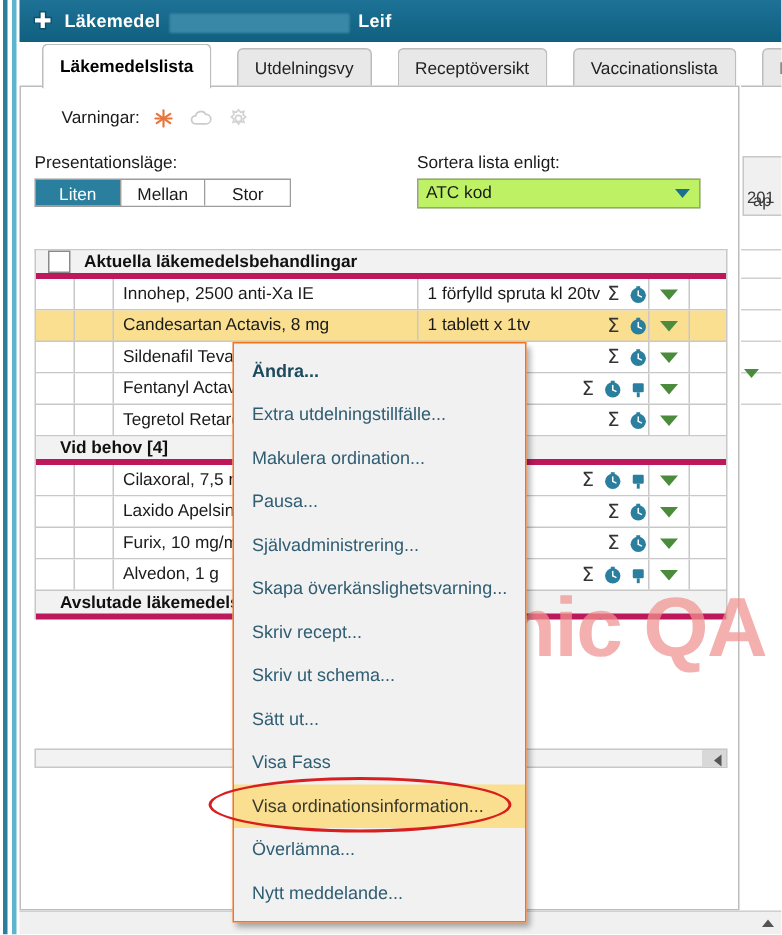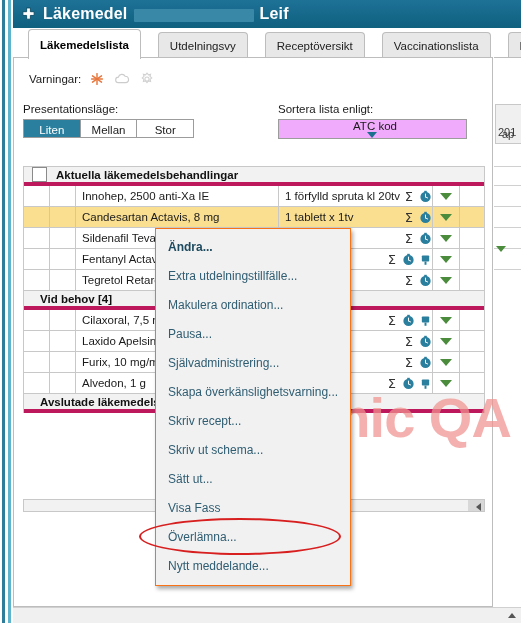--- a/index.html
+++ b/index.html
@@ -59,21 +59,21 @@
   }
   .title-icon {
     width: 15px; height: 15px;
     margin-right: 7px;
     flex: none;
     display: block;
   }
   .title-text {
     color: #ffffff;
     font-weight: bold;
-    font-size: 16px;
+    font-size: 12px;
     letter-spacing: .2px;
     white-space: nowrap;
   }
   .title-redacted {
     display: inline-block;
     width: 120px; height: 13px;
     background: #3a88a8;
     border-radius: 1px;
     margin: 0 6px -2px 6px;
     vertical-align: middle;
@@ -124,21 +124,21 @@
     background: #ffffff;
     border: 1px solid #bdbdbd;
     border-top: 1px solid #bdbdbd;
     box-sizing: border-box;
     overflow: hidden;
   }
 
   
   .warn-row {
     position: absolute;
-    left: 15px; top: 12px;
+    left: 27px; top: 12px;
     display: flex;
     align-items: center;
     gap: 7px;
     justify-content: space-between;
   }
   .warn-label { font-size: 11.5px; color: #1a1a1a; }
   .warn-ico { width: 18px; height: 18px; display: block; }
 
   
   .pres-block { position: absolute; left: 9px; top: 45px; }
@@ -162,27 +162,26 @@
   }
   .seg-btn:last-child { border-right: none; }
   .seg-btn.on { background: #2a7f9e; color: #ffffff; }
 
   
   .sort-block { position: absolute; left: 264px; top: 45px; }
   .sort-label { font-size: 11.5px; margin-bottom: 4px; }
   .select {
     width: 189px; height: 20px;
     border: 1px solid #9c9c9c;
-    background: #f0abfc;
+    background: #bef264;
     display: flex;
     align-items: center;
     box-sizing: border-box;
     padding-left: 5px;
     font-size: 11.5px;
-    flex-direction: column;
   }
   .select-val { flex: 1; }
   .caret-dn {
     width: 0; height: 0;
     border-left: 5px solid transparent;
     border-right: 5px solid transparent;
     border-top: 6px solid #1b6f8f;
     margin-right: 6px;
   }
 
@@ -702,20 +701,21 @@
     <div class="mi bold">Ändra...</div>
     <div class="mi">Extra utdelningstillfälle...</div>
     <div class="mi">Makulera ordination...</div>
     <div class="mi">Pausa...</div>
     <div class="mi">Självadministrering...</div>
     <div class="mi">Skapa överkänslighetsvarning...</div>
     <div class="mi">Skriv recept...</div>
     <div class="mi">Skriv ut schema...</div>
     <div class="mi">Sätt ut...</div>
     <div class="mi">Visa Fass</div>
+    <div class="mi hot">Visa ordinationsinformation...</div>
     <div class="mi">Överlämna...</div>
     <div class="mi">Nytt meddelande...</div>
   </div>
 
   <div class="ellipse"></div>
 
   <div class="footer">
     <span class="uptri"></span>
   </div>
 

